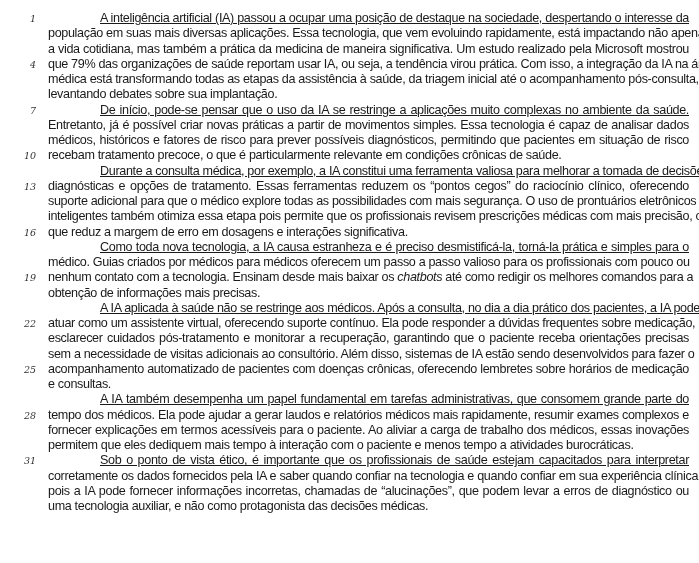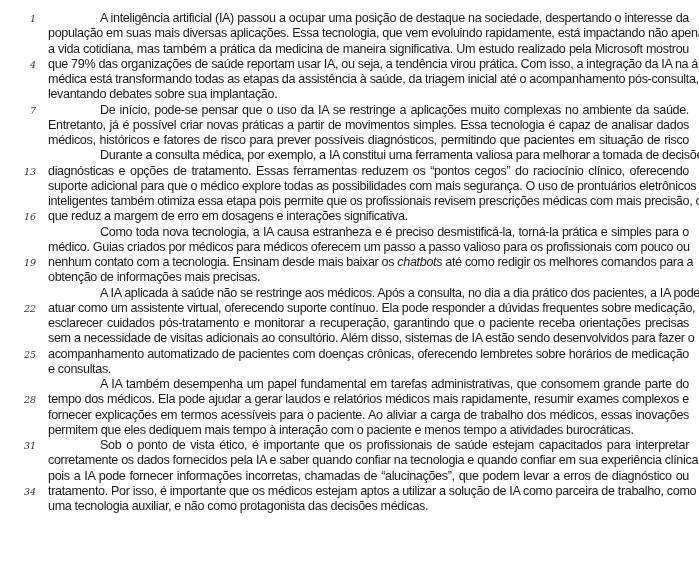--- a/index.html
+++ b/index.html
@@ -18,21 +18,21 @@
   .ln {
     position: absolute; left: 14px; width: 22px; text-align: right;
     font-style: italic; font-size: 9.5px; color: #333;
     font-family: "DejaVu Serif", serif;
   }
   .txt {
     position: absolute; left: 48px; width: 641px;
     text-align: justify; text-align-last: justify; letter-spacing: -0.35px;
   }
   .txt.last { text-align-last: left; }
-  .txt.indent { text-indent: 52px; }
+  .txt.indent { text-indent: 52px; text-decoration: underline; }
   .txt em { font-style: italic; margin-top: 17px; }
 </style>
 </head>
 <body>
 
 <div class="doc" id="doc">
     <div class="line">
       <span class="ln">1</span>
       <span class="txt indent">A inteligência artificial (IA) passou a ocupar uma posição de destaque na sociedade, despertando o interesse da</span>
     </div>
@@ -60,20 +60,24 @@
       <span class="ln">7</span>
       <span class="txt indent">De início, pode-se pensar que o uso da IA se restringe a aplicações muito complexas no ambiente da saúde.</span>
     </div>
     <div class="line">
       <span class="ln"></span>
       <span class="txt">Entretanto, já é possível criar novas práticas a partir de movimentos simples. Essa tecnologia é capaz de analisar dados</span>
     </div>
     <div class="line">
       <span class="ln"></span>
       <span class="txt">médicos, históricos e fatores de risco para prever possíveis diagnósticos, permitindo que pacientes em situação de risco</span>
+    </div>
+    <div class="line">
+      <span class="ln">10</span>
+      <span class="txt last">recebam tratamento precoce, o que é particularmente relevante em condições crônicas de saúde.</span>
     </div>
     <div class="line">
       <span class="ln"></span>
       <span class="txt indent">Durante a consulta médica, por exemplo, a IA constitui uma ferramenta valiosa para melhorar a tomada de decisões</span>
     </div>
     <div class="line">
       <span class="ln">13</span>
       <span class="txt">diagnósticas e opções de tratamento. Essas ferramentas reduzem os “pontos cegos” do raciocínio clínico, oferecendo</span>
     </div>
     <div class="line">
@@ -150,20 +154,16 @@
     </div>
     <div class="line">
       <span class="ln"></span>
       <span class="txt">corretamente os dados fornecidos pela IA e saber quando confiar na tecnologia e quando confiar em sua experiência clínica,</span>
     </div>
     <div class="line">
       <span class="ln"></span>
       <span class="txt">pois a IA pode fornecer informações incorretas, chamadas de “alucinações”, que podem levar a erros de diagnóstico ou</span>
     </div>
     <div class="line">
-      <span class="ln">34</span>
-      <span class="txt">tratamento. Por isso, é importante que os médicos estejam aptos a utilizar a solução de IA como parceira de trabalho, como</span>
-    </div>
-    <div class="line">
       <span class="ln"></span>
       <span class="txt last">uma tecnologia auxiliar, e não como protagonista das decisões médicas.</span>
     </div>
   </div>
 
 </body></html>

